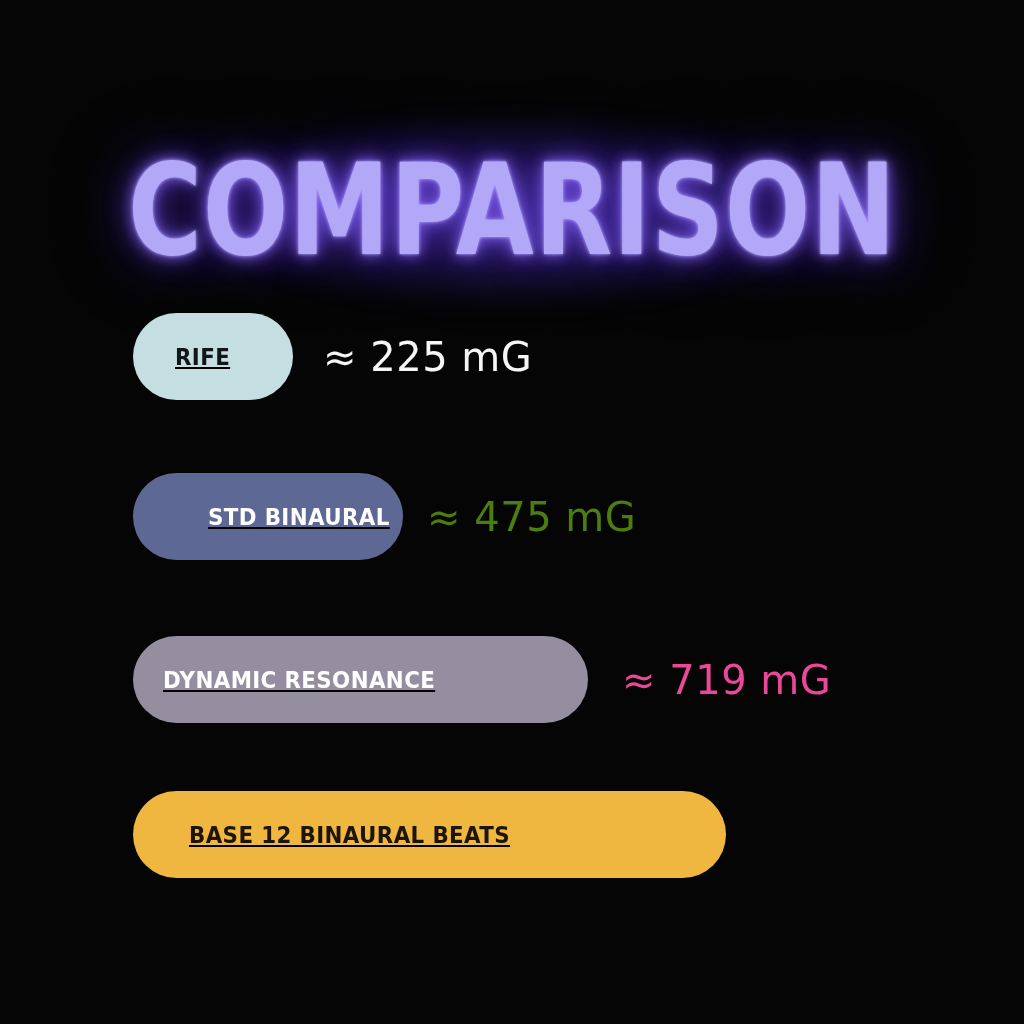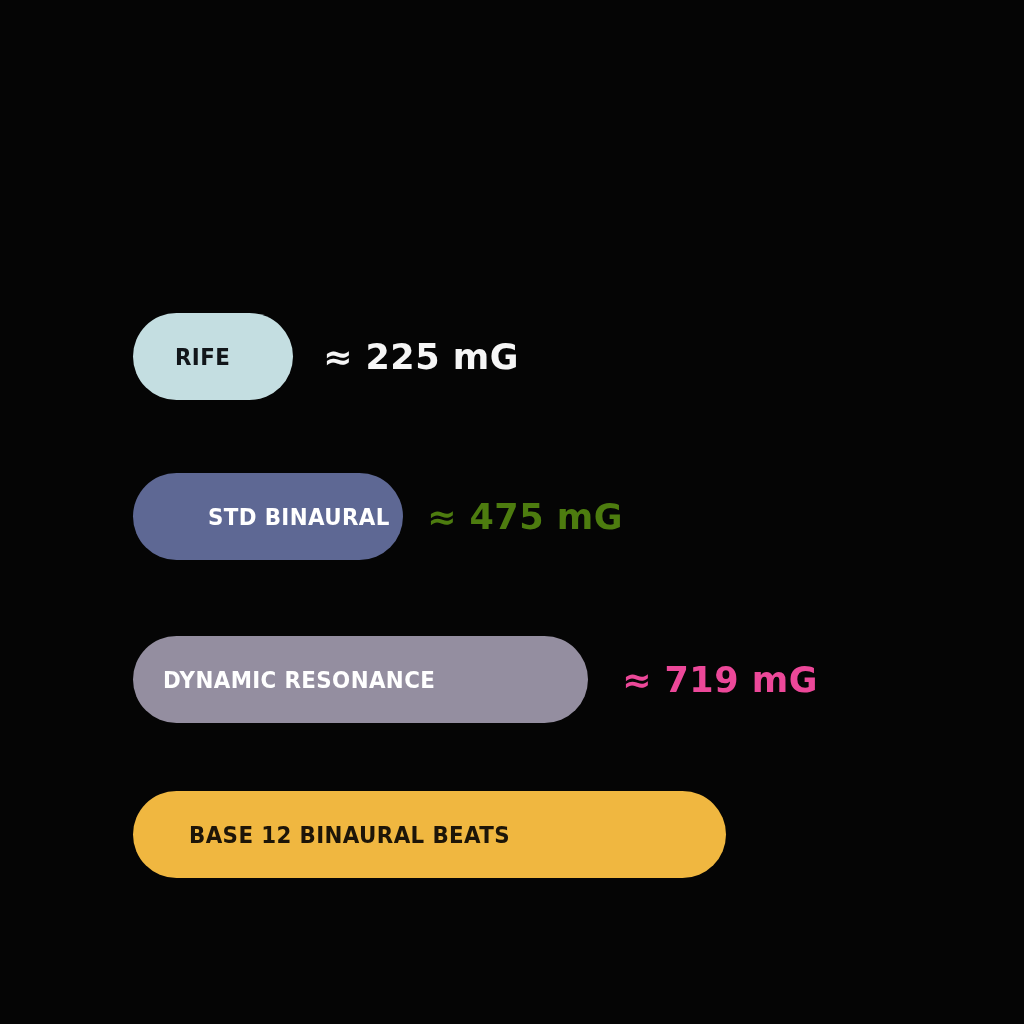--- a/index.html
+++ b/index.html
@@ -74,34 +74,35 @@
     display: flex;
     align-items: center;
   }
   .bar-pill {
     height: 87px;
     border-radius: 48px;
     display: flex;
     align-items: center;
     box-sizing: border-box;
     flex: 0 0 auto;
+    text-decoration: underline;
   }
   .bar-label {
     font-family: "DejaVu Sans", sans-serif;
     font-weight: bold;
     font-size: 23px;
     letter-spacing: 0.4px;
     white-space: nowrap;
     transform: scaleX(0.93);
     transform-origin: left center;
   }
   .bar-value {
     font-family: "DejaVu Sans", sans-serif;
-    font-weight: bold;
-    font-size: 35px;
+    font-weight: normal;
+    font-size: 40px;
     color: #f6f6f6;
     white-space: nowrap;
     letter-spacing: 0.5px;
     flex: 0 0 auto;
   }
 
   
   #row-0 { top: 313px; }
   #row-1 { top: 473px; }
   #row-2 { top: 636px; }
@@ -115,20 +116,24 @@
   #row-0 .bar-value { margin-left: 30px; }
   #row-1 .bar-value { margin-left: 24px; }
   #row-2 .bar-value { margin-left: 34px; }
   #row-3 .bar-value { margin-left: 26px; }
 </style>
 </head>
 <body>
 
 <div id="canvas" style="background: rgb(5, 5, 5);">
 
+  <div id="title-wrap">
+    <div id="title-glow-bg"></div>
+    <h1 id="page-title" style="color: rgb(179, 168, 247);">COMPARISON</h1>
+  </div>
 
   <div class="bar-row" id="row-0">
     <div class="bar-pill" style="background: rgb(196, 222, 225);">
       <span class="bar-label" style="color: rgb(18, 22, 26);">RIFE</span>
     </div>
     <span class="bar-value" style="color: rgb(246, 246, 246);">≈ 225 mG</span>
   </div>
 
   <div class="bar-row" id="row-1">
     <div class="bar-pill" style="background: rgb(94, 104, 148);">

